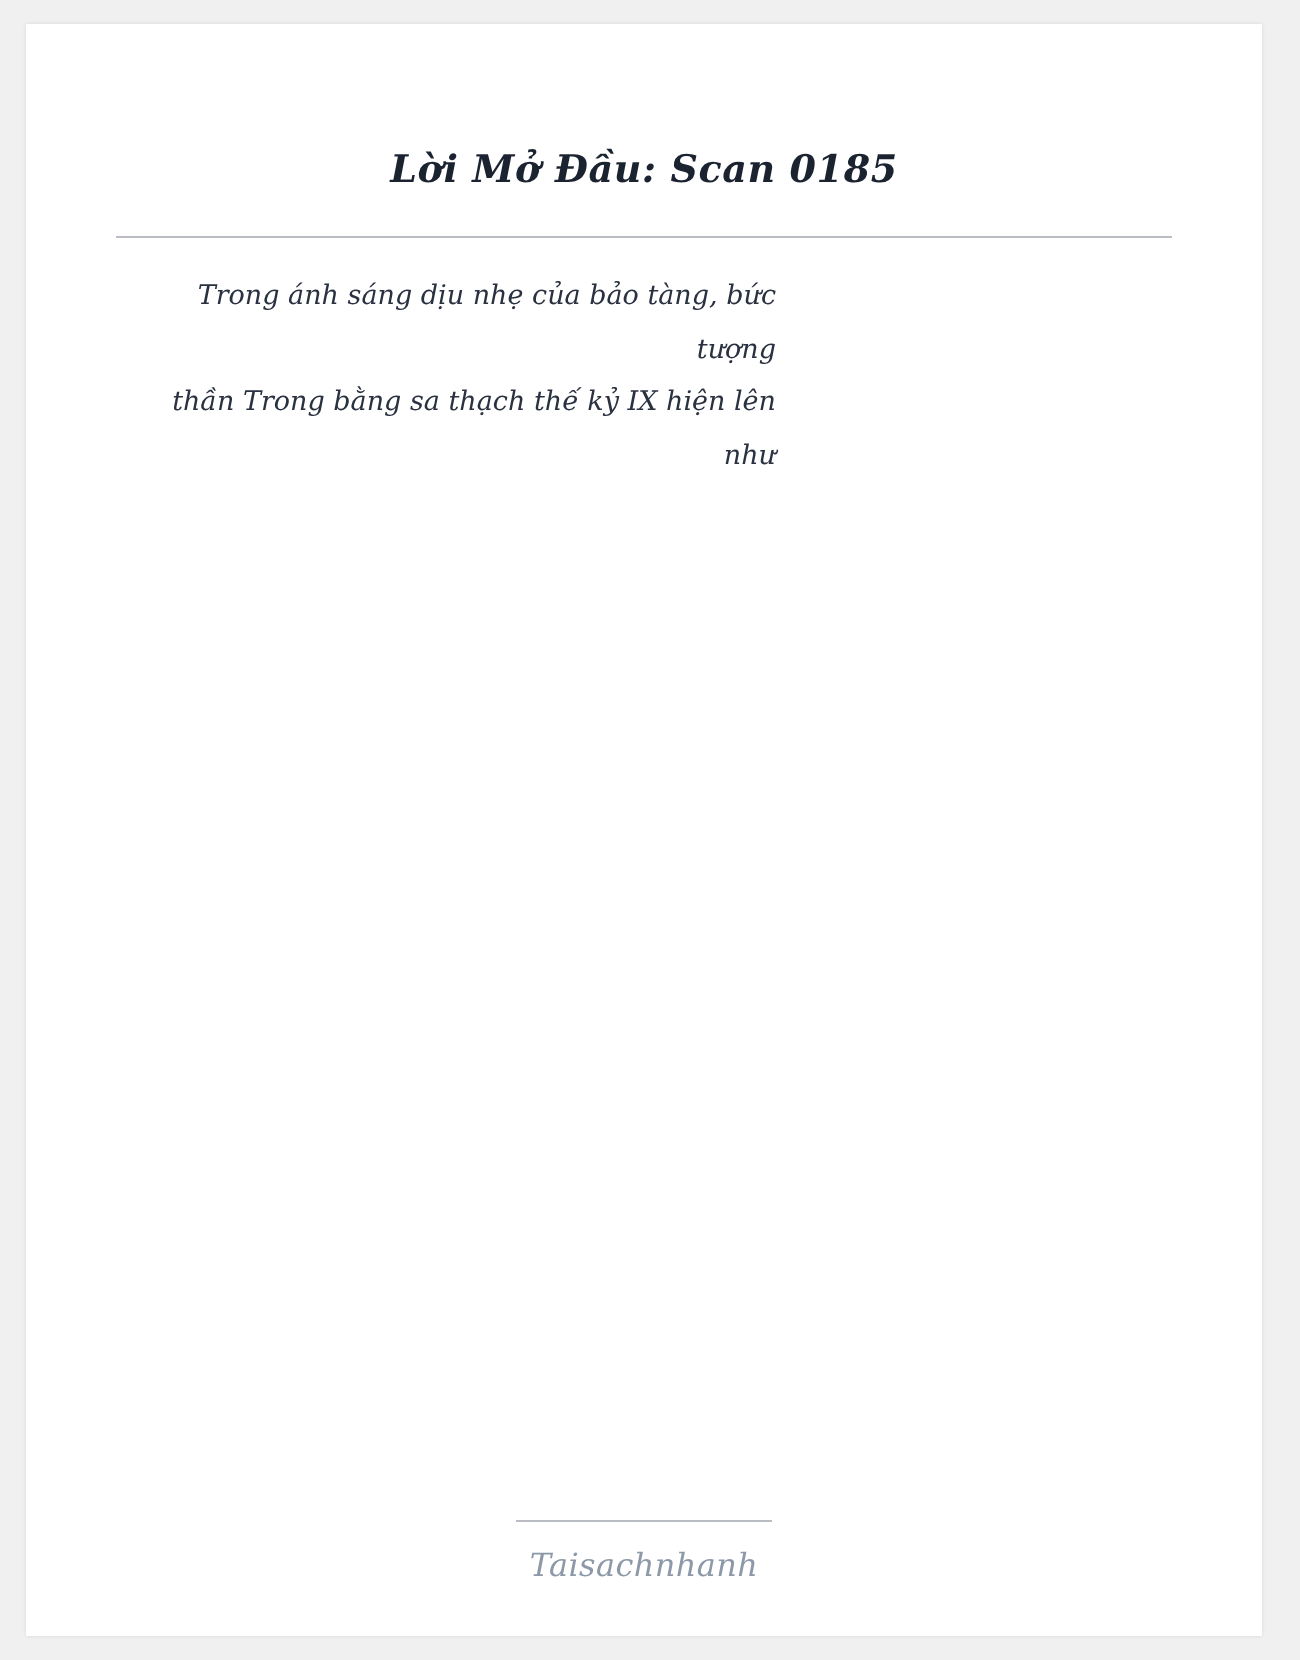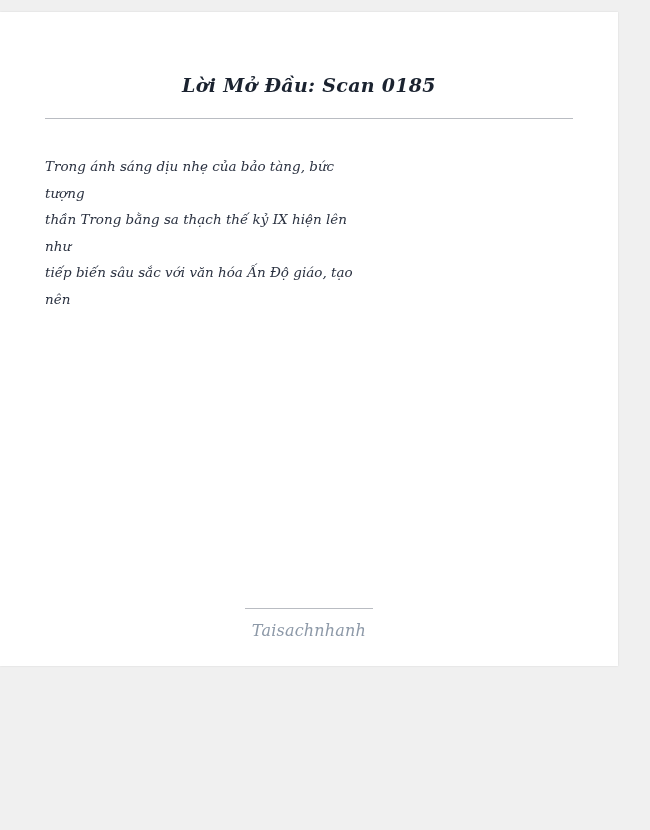--- a/index.html
+++ b/index.html
@@ -8,24 +8,24 @@
   }
   body {
     width: 650px;
     height: 830px;
     background: #f0f0f0;
     font-family: "Liberation Serif", serif;
     overflow: hidden;
   }
   .page {
     position: absolute;
-    left: 0;
+    left: 13px;
     top: 12px;
     width: 618px;
-    height: 654px;
+    height: 806px;
     background: #ffffff;
     box-shadow: 0 0 2px rgba(0,0,0,0.10);
   }
   .page-inner {
     position: relative;
     width: 100%;
     height: 100%;
     box-sizing: border-box;
     padding: 0 45px;
   }
@@ -41,22 +41,23 @@
     color: #1b2330;
     white-space: nowrap;
   }
   .title-rule {
     margin-top: 22px;
     height: 1px;
     background: #b9bcc2;
     width: 100%;
   }
   .body-block {
-    margin-top: 34px;
+    margin-top: 16px;
     width: 330px;
+    text-align: right;
   }
   .body-line {
     font-family: "DejaVu Serif", serif;
     font-style: italic;
     font-size: 13.5px;
     line-height: 26.5px;
     color: #2a3140;
     white-space: pre-wrap;
   }
   .footer {
@@ -85,21 +86,20 @@
 
 <div class="page">
   <div class="page-inner">
 
     <h1 class="doc-title">Lời Mở Đầu: Scan 0185</h1>
     <div class="title-rule"></div>
 
     <div class="body-block">
       <div class="body-line">Trong ánh sáng dịu nhẹ của bảo tàng, bức tượng</div>
       <div class="body-line">thần Trong bằng sa thạch thế kỷ IX hiện lên như</div>
-      <div class="body-line">tiếp biến sâu sắc với văn hóa Ấn Độ giáo, tạo nên</div>
     </div>
 
     <div class="footer">
       <div class="footer-rule"></div>
       <div class="footer-text">Taisachnhanh</div>
     </div>
 
   </div>
 </div>
 

